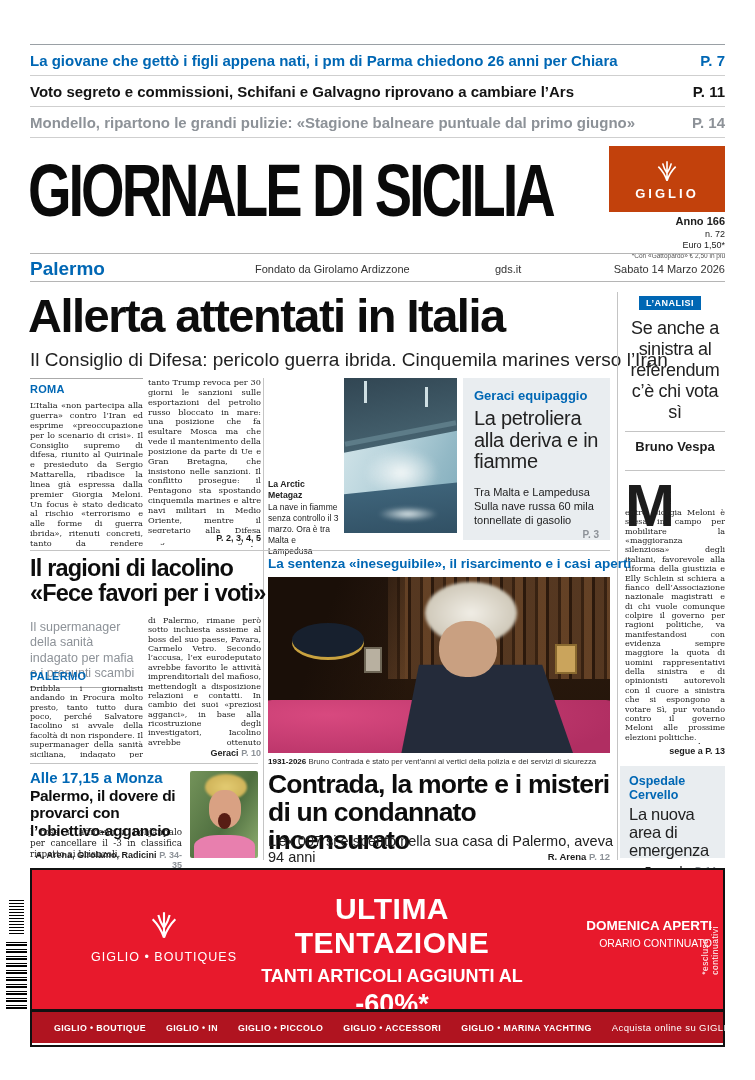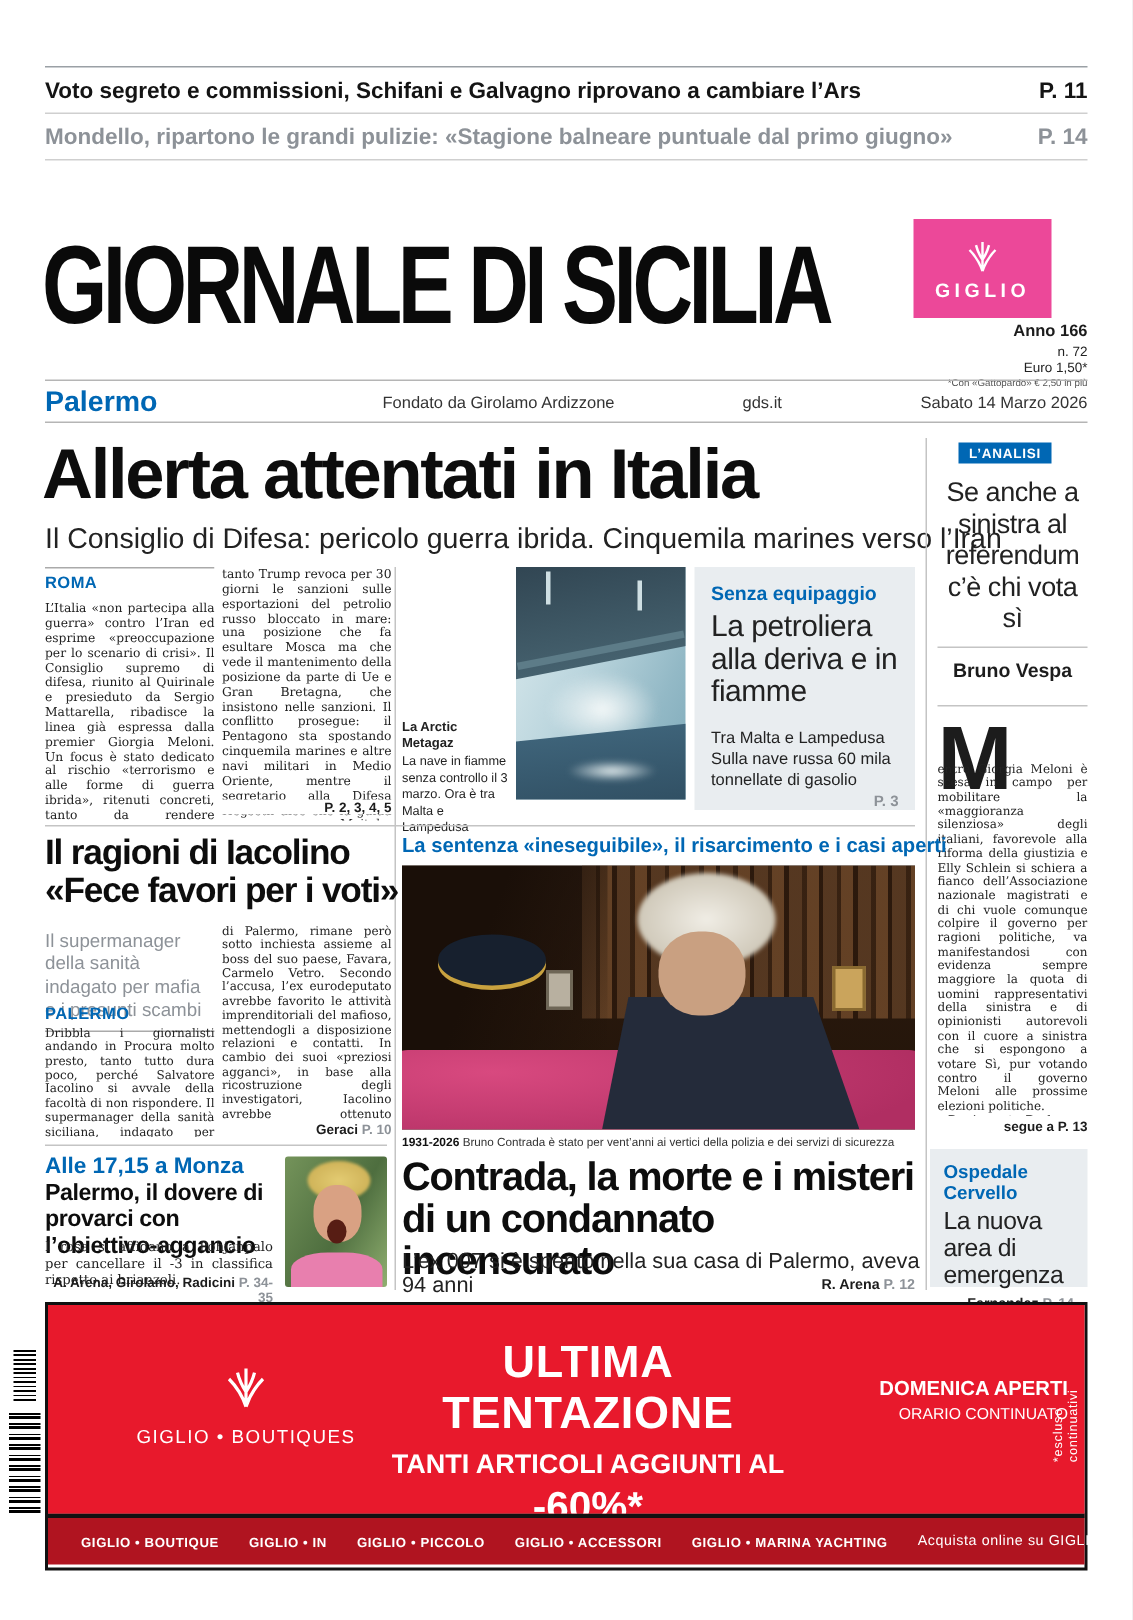--- a/index.html
+++ b/index.html
@@ -18,21 +18,21 @@
   .teaser { display:flex; justify-content:space-between; align-items:center;
             height:31px; border-bottom:1px solid #cfcfcf; font-weight:bold; font-size:15px; }
   .teaser.blue { color:#0067b4; }
   .teaser.black { color:#141414; }
   .teaser.gray { color:#8d9298; }
   .teaser .pg { font-weight:bold; }
 
   
   #masthead-title { position:absolute; left:28px; top:147px; font-size:56px; font-weight:bold;
     letter-spacing:-3px; color:#0a0a0a; transform:scaleY(1.32); transform-origin:left top; white-space:nowrap; }
-  #logo-box { position:absolute; left:609px; top:146px; width:92px; height:66px; background:#ec4899;
+  #logo-box { position:absolute; left:609px; top:146px; width:116px; height:66px; background:#c2410c;
     display:flex; flex-direction:column; align-items:center; justify-content:center; gap:2px; }
   #logo-box svg { width:26px; height:26px; }
   #logo-box .logo-word { color:#fff; font-size:13px; font-weight:bold; letter-spacing:3px; }
   #edition { position:absolute; right:30px; top:215px; text-align:right; line-height:1.25; }
   #edition .anno { font-size:11px; font-weight:bold; }
   #edition .num, #edition .price { font-size:9px; color:#222; }
   #edition .note { font-size:6.5px; color:#555; margin-top:1px; }
 
   
   #infobar { position:absolute; left:30px; top:253px; width:695px; height:29px;
@@ -194,20 +194,24 @@
     background:repeating-linear-gradient(0deg,#000 0 1px,#fff 1px 3px); }
   #barcode-big { position:absolute; left:6px; top:941px; width:21px; height:68px;
     background:repeating-linear-gradient(0deg,#000 0 2px,#fff 2px 3px,#000 3px 4px,#fff 4px 7px); }
 </style>
 </head>
 <body>
 
 <div id="page">
 
   <div id="teasers">
+    <div class="teaser blue">
+      <span>La giovane che gettò i figli appena nati, i pm di Parma chiedono 26 anni per Chiara</span>
+      <span class="pg">P. 7</span>
+    </div>
     <div class="teaser black">
       <span>Voto segreto e commissioni, Schifani e Galvagno riprovano a cambiare l’Ars</span>
       <span class="pg">P. 11</span>
     </div>
     <div class="teaser gray">
       <span>Mondello, ripartono le grandi pulizie: «Stagione balneare puntuale dal primo giugno»</span>
       <span class="pg">P. 14</span>
     </div>
   </div>
 
@@ -252,21 +256,21 @@
     <div class="smoke"></div>
     <div class="sea"></div>
     <div class="foam"></div>
   </div>
   <div id="lead-caption">
     <b>La Arctic Metagaz</b><br>
     <span>La nave in fiamme senza controllo il 3 marzo. Ora è tra Malta e Lampedusa</span>
   </div>
 
   <div id="tanker-box">
-    <div class="kicker">Senza equipaggio</div>
+    <div class="kicker">Geraci equipaggio</div>
     <div class="head">La petroliera alla deriva e in fiamme</div>
     <div class="txt">Tra Malta e Lampedusa Sulla nave russa 60 mila tonnellate di gasolio</div>
     <div class="pg">P. 3</div>
   </div>
 
   <div class="hairline" style="left:30px; top:550px; width:580px;"></div>
   <div class="vline" style="left:263px; top:378px; height:482px;"></div>
   <div class="vline" id="sidebar-divider"></div>
 
   <div id="analysis">

